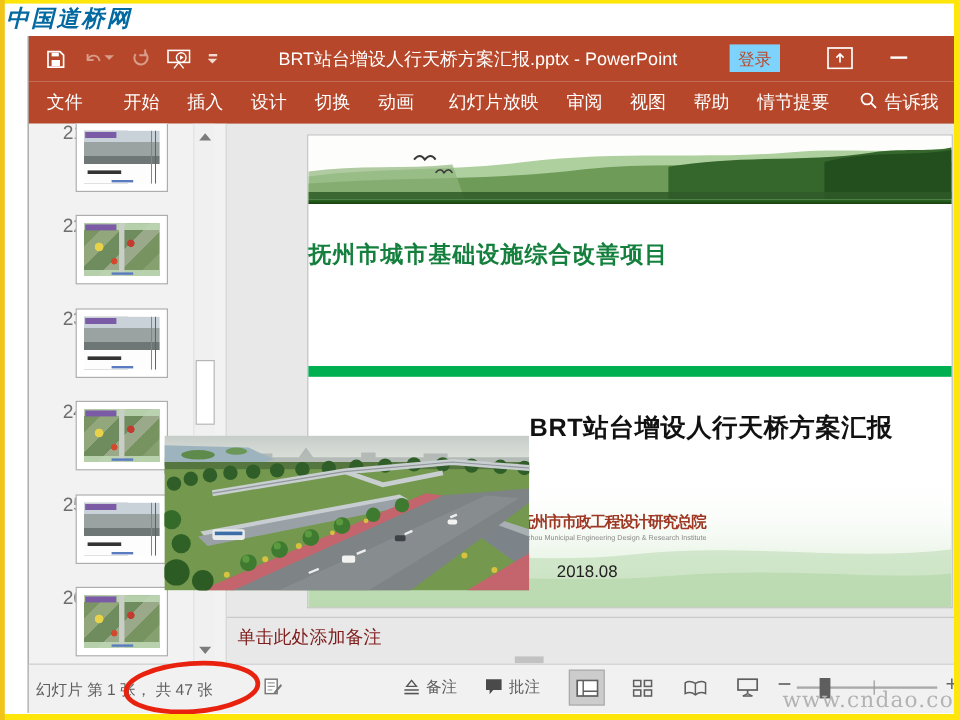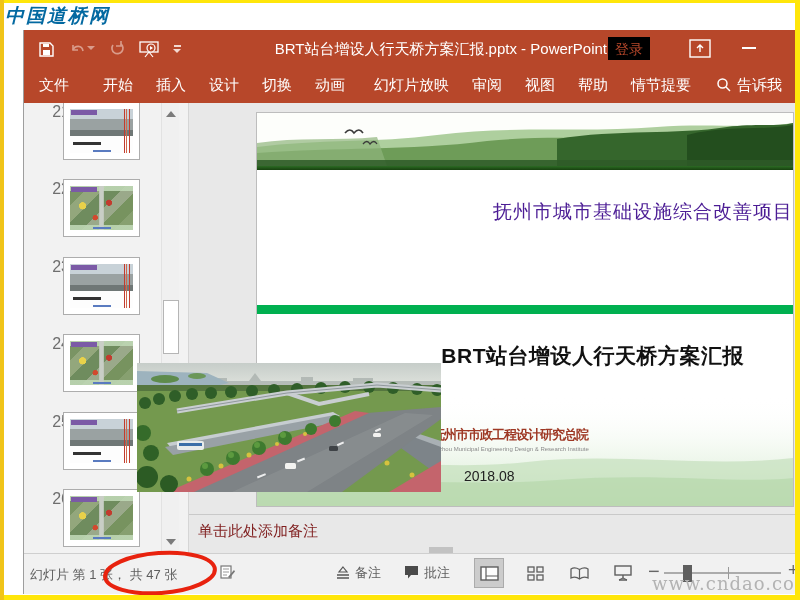--- a/index.html
+++ b/index.html
@@ -22,22 +22,22 @@
   .titlebar{position:absolute;left:0;top:0;width:100%;height:38px;background:#B7472A;}
   .qat{position:absolute;left:14px;top:7px;display:flex;align-items:center;gap:14px;height:24px;}
   .qat svg{display:block;}
   .undo-wrap{display:flex;align-items:flex-end;gap:2px;}
   .caret-sm{width:0;height:0;border-left:4px solid transparent;border-right:4px solid transparent;
             border-top:4px solid #D99C8B;margin-bottom:7px;}
   .qat-custom{display:flex;flex-direction:column;align-items:center;gap:2px;}
   .qat-custom .bar{width:7px;height:2px;background:#F3D9D0;}
   .qat-custom .tri{width:0;height:0;border-left:4px solid transparent;border-right:4px solid transparent;
             border-top:4px solid #F3D9D0;}
-  .doc-title{position:absolute;left:208px;top:10px;width:375px;text-align:right;color:#FFF;font-size:15px;white-space:nowrap;}
-  .login-btn{position:absolute;left:584px;top:7px;width:42px;height:23px;background:#000000;border:none;
+  .doc-title{position:absolute;left:208px;top:10px;width:375px;text-align:left;color:#FFF;font-size:15px;white-space:nowrap;}
+  .login-btn{position:absolute;left:584px;top:7px;width:42px;height:23px;background:#7dd3fc;border:none;
              color:#B7472A;font-size:14px;text-align:center;line-height:23px;cursor:pointer;}
   .ribbon-display{position:absolute;left:665px;top:9px;width:22px;height:19px;}
   .min-btn{position:absolute;left:718px;top:17px;width:14px;height:2px;background:#FFF;}
   
   .menubar{position:absolute;left:0;top:38px;width:100%;height:35px;background:#B7472A;display:flex;
            align-items:center;padding-left:15px;box-sizing:border-box;gap:23px;color:#FFF;font-size:15px;white-space:nowrap;}
   .menubar .tab{cursor:pointer;}
   .tab-file{margin-right:11px;}
   .tab-slideshow{margin-left:6px;}
   .tellme{display:flex;align-items:center;gap:6px;margin-left:2px;}
@@ -67,21 +67,21 @@
   .art.plan i{position:absolute;left:3px;bottom:8px;width:28px;height:3px;background:#333;}
   .sb-scroll{position:absolute;left:137px;top:0;width:17px;height:100%;background:#F0F0F0;border-left:1px solid #E2E2E2;}
   .scroll-btn{position:absolute;left:1px;width:15px;height:18px;background:#F0F0F0;display:flex;align-items:center;justify-content:center;cursor:pointer;}
   .tri-up{width:0;height:0;border-left:5px solid transparent;border-right:5px solid transparent;border-bottom:6px solid #7B7B7B;}
   .tri-down{width:0;height:0;border-left:5px solid transparent;border-right:5px solid transparent;border-top:6px solid #7B7B7B;}
   .scroll-thumb{position:absolute;left:1px;top:197px;width:14px;height:52px;background:#FFF;border:1px solid #B5B5B5;cursor:grab;}
   
   .slide{position:absolute;left:232px;top:9px;width:536px;height:393px;background:#FFF;border:1px solid #BDBDBD;box-sizing:content-box;}
   .banner{position:absolute;left:0;top:0;width:536px;height:53px;}
   .banner-line{position:absolute;left:0;top:53px;width:536px;height:4px;background:linear-gradient(180deg,#2C6B24,#17400F);}
-  .sl-title{position:absolute;left:0;width:100%;text-align:right;font-weight:normal;font-size:19px;color:#4c1d95;letter-spacing:1px;cursor:text;}
+  .sl-title{position:absolute;left:0;width:100%;text-align:left;font-weight:bold;font-size:19px;color:#15803d;letter-spacing:1px;cursor:text;}
   .sl-t1{top:86px;}
   .sl-t2{top:135px;}
   .greenbar{position:absolute;left:0;top:192px;width:100%;height:9px;background:#00B050;}
   .sl-heading{position:absolute;left:0;top:229px;width:100%;text-align:right;font-weight:bold;font-size:21px;color:#111;
               transform:translateX(-49px);letter-spacing:0.5px;cursor:text;}
   .institute{position:absolute;left:175px;top:313px;cursor:text;}
   .inst-cn{font-weight:bold;font-size:13px;color:#9E3824;letter-spacing:-1px;white-space:nowrap;}
   .inst-en{font-size:6px;color:#8A8A8A;margin-top:2px;white-space:nowrap;}
   .sl-date{position:absolute;left:207px;top:355px;font-size:14px;color:#222;cursor:text;}
   .wash{position:absolute;left:0;bottom:0;width:536px;height:110px;}

